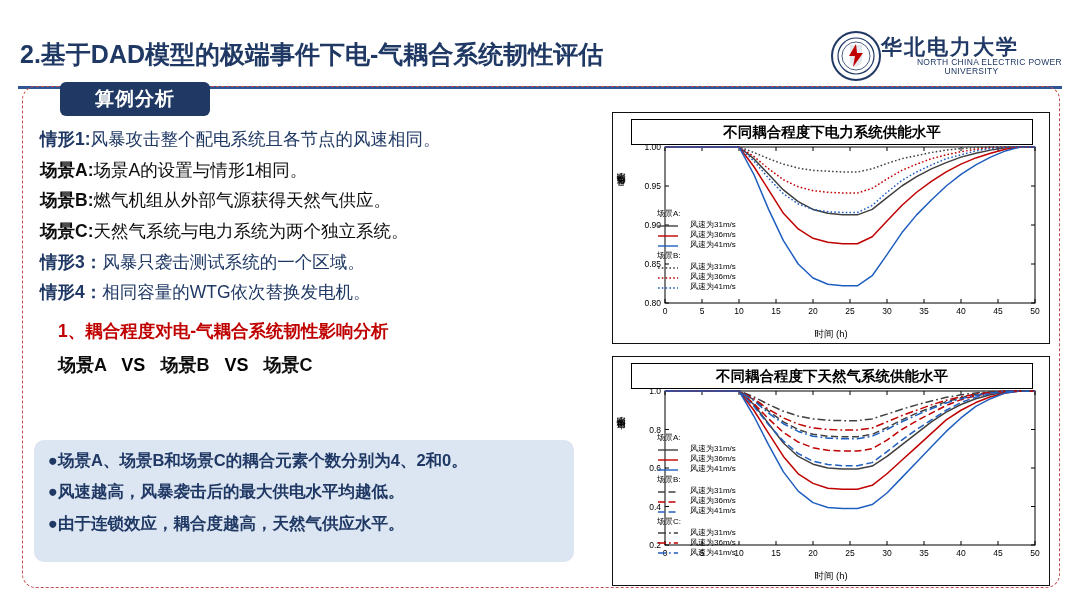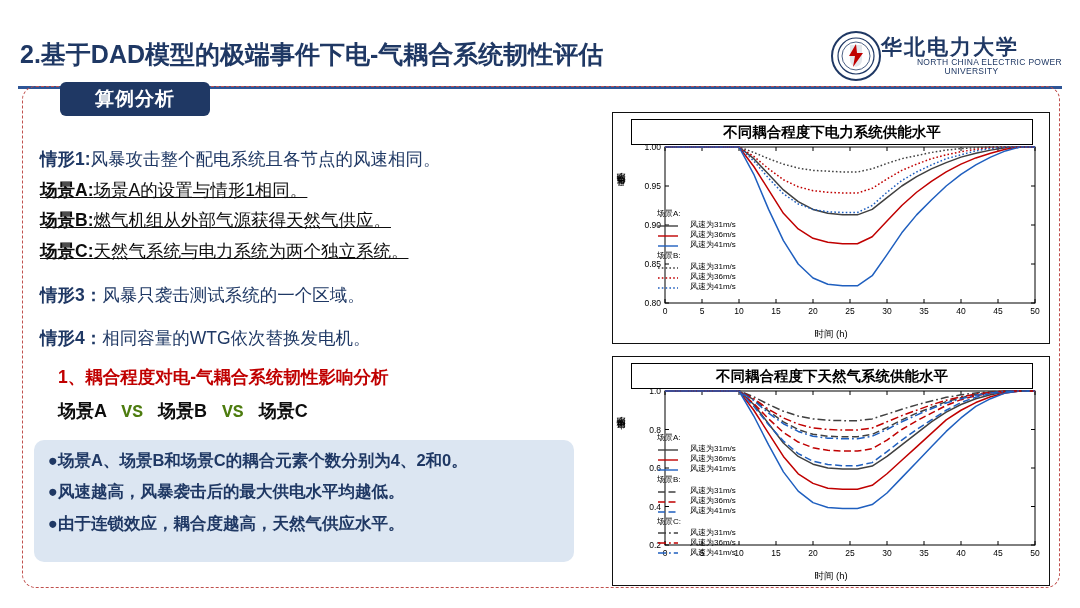--- a/index.html
+++ b/index.html
@@ -50,31 +50,31 @@
     display:flex;align-items:center;justify-content:center;
   }
   .section-tag span{color:#ffffff;font-size:19px;font-weight:bold;letter-spacing:1px;}
 
   
   .left{
     position:absolute;left:40px;top:128px;width:570px;
   }
   .line{margin:0 0 7px 0;font-size:17.5px;line-height:1.35;color:#1f3864;white-space:nowrap;}
   .line .lead{font-weight:bold;}
-  .line.blue{color:#1f3864;margin-top:20px;}
-  .line.dark{color:#0d0d0d;text-decoration:underline;}
+  .line.blue{color:#1f3864;}
+  .line.dark{color:#0d0d0d;}
   .line.dark .lead{color:#0d0d0d;font-weight:bold;}
 
   .red-head{
     margin:14px 0 10px 18px;font-size:17.5px;font-weight:bold;color:#c00000;white-space:nowrap;
   }
   .vs-line{
     margin:6px 0 0 18px;font-size:18px;font-weight:bold;white-space:nowrap;color:#0d0d0d;
   }
-  .vs-line .vs{color:#4d7c0f;margin:0 10px;font-family:Liberation Mono, monospace;}
+  .vs-line .vs{color:#000000;margin:0 10px;}
 
   
   .concl{
     position:absolute;left:34px;top:440px;width:540px;height:122px;
     background:#dce6f2;border-radius:10px;padding:10px 14px 0 14px;
     box-sizing:border-box;
   }
   .concl p{
     margin:0 0 10px 0;font-size:16.5px;color:#1f3864;font-weight:bold;line-height:1.3;white-space:nowrap;
   }

